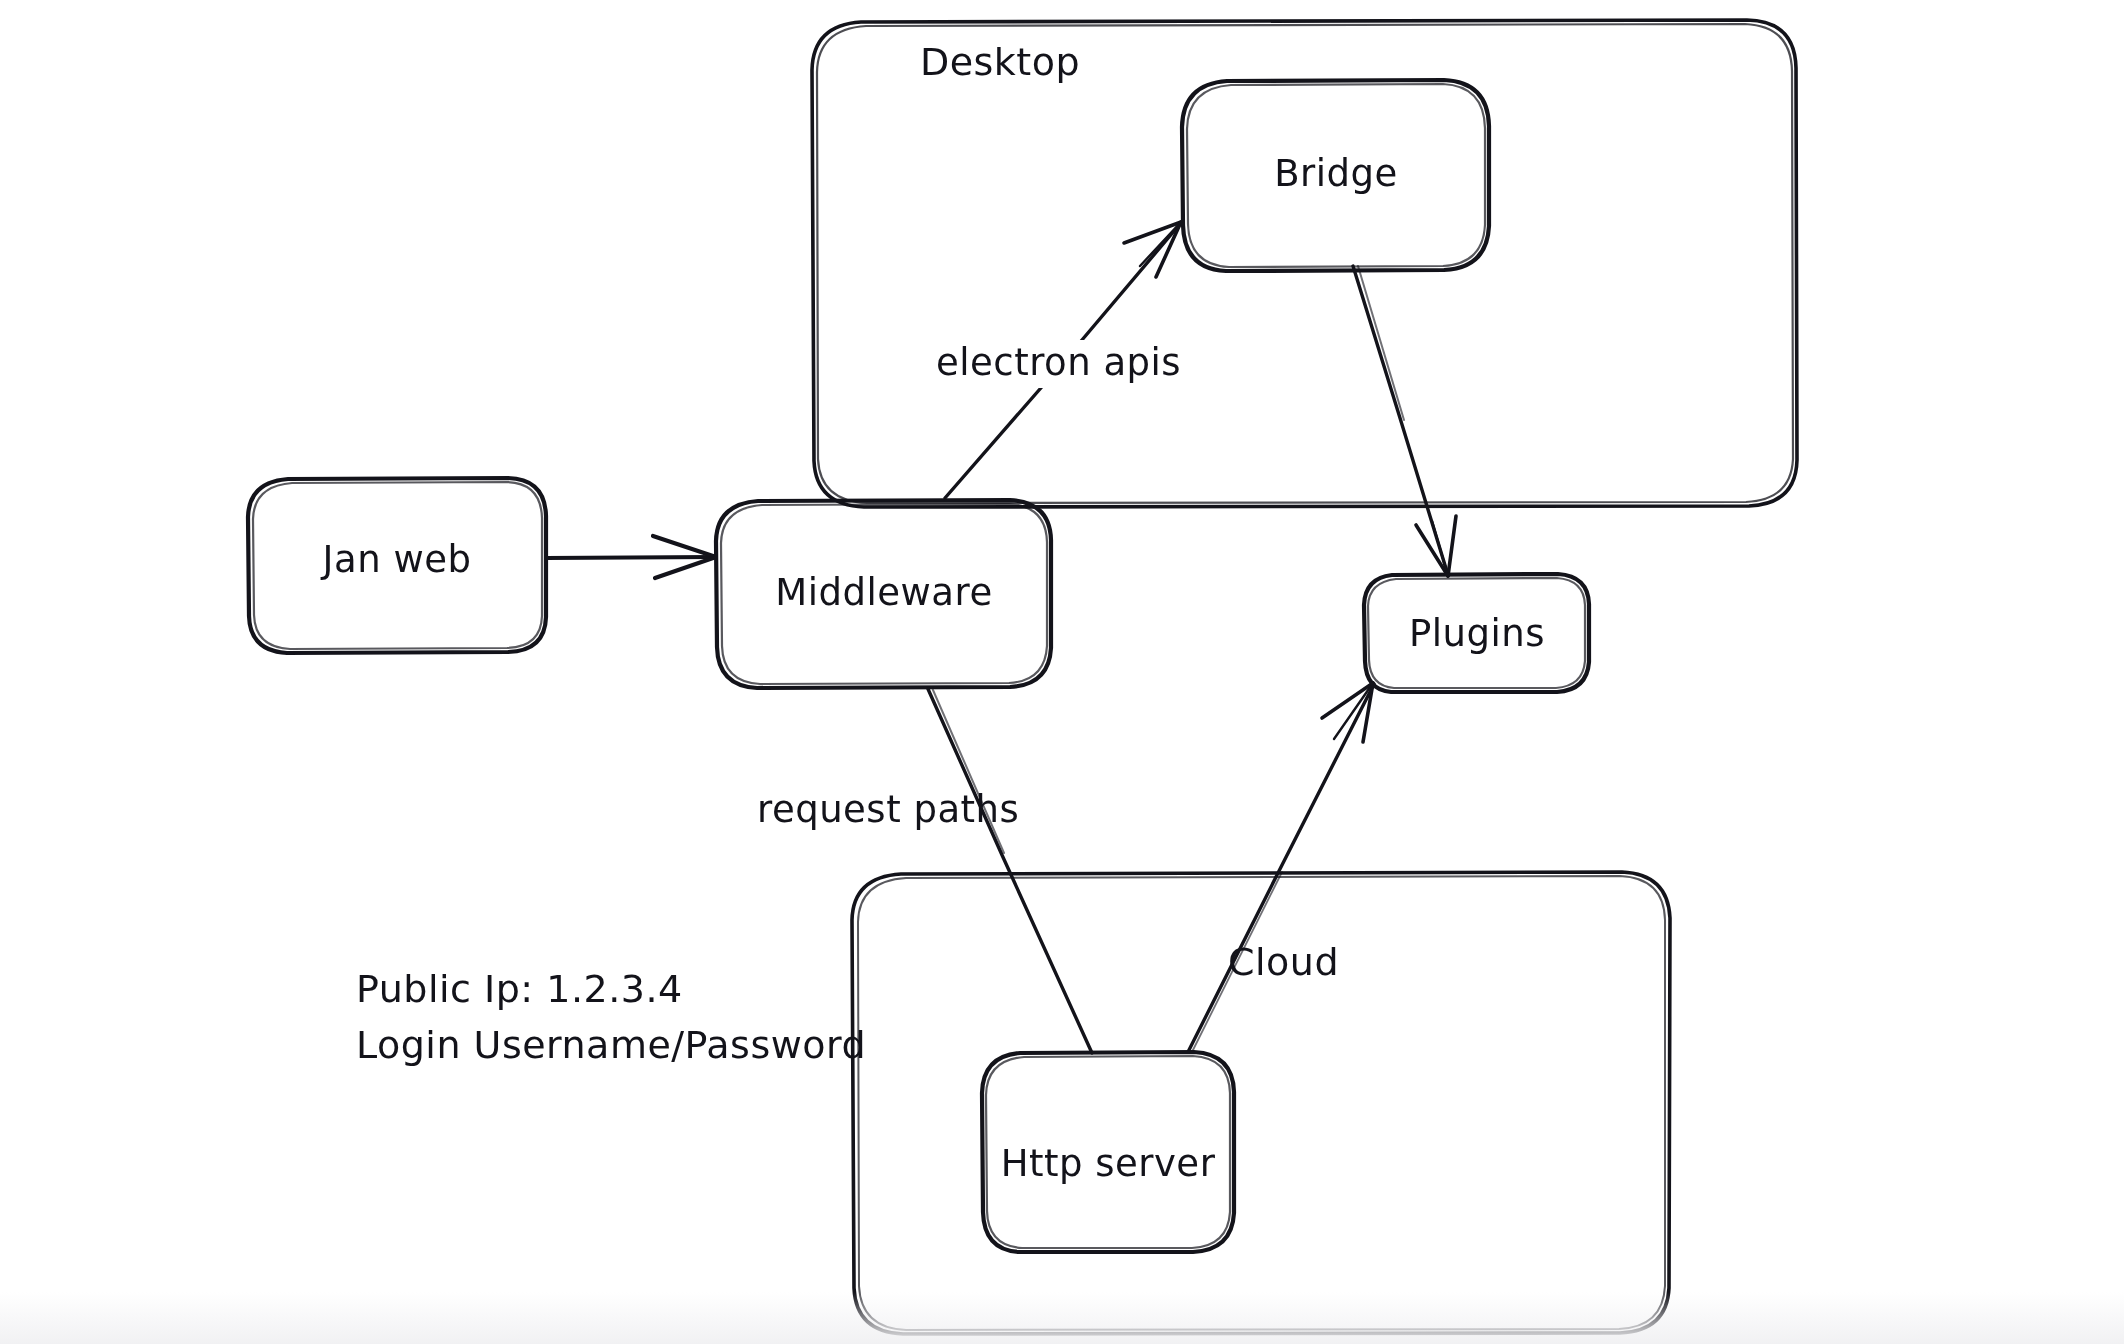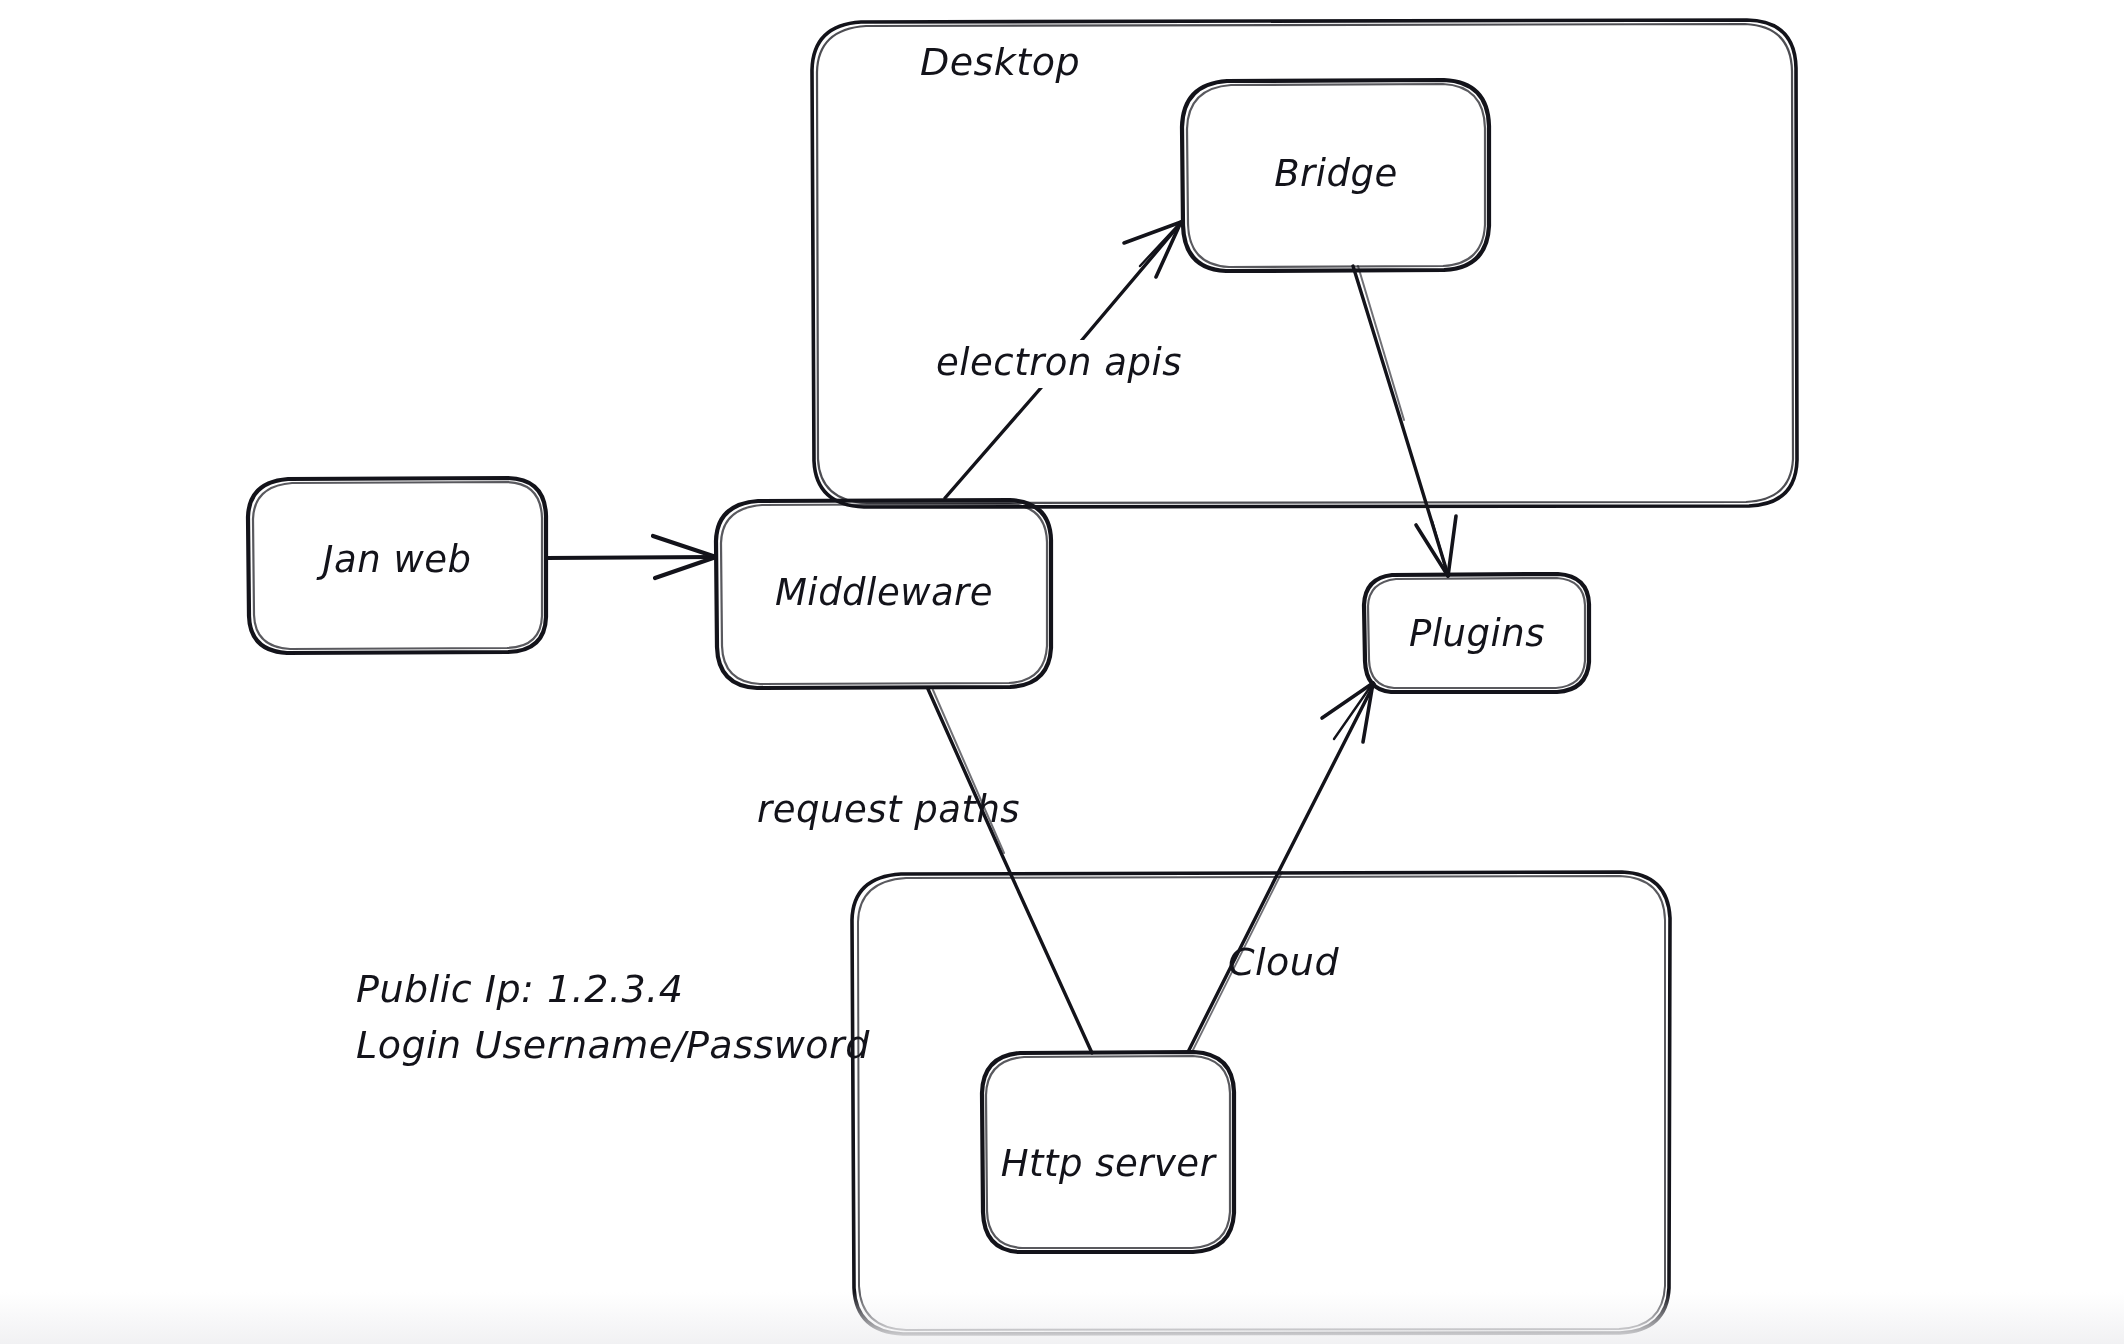--- a/index.html
+++ b/index.html
@@ -11,21 +11,20 @@
     width: 2124px;
     height: 1344px;
     overflow: hidden;
     font-family: "DejaVu Sans", sans-serif;
   }
   #canvas {
     position: relative;
     width: 2124px;
     height: 1344px;
     background: #ffffff;
-    font-style: italic;
   }
   #bottom-fade {
     position: absolute;
     left: 0;
     bottom: 0;
     width: 2124px;
     height: 52px;
     background: linear-gradient(to bottom, rgba(255,255,255,0) 0%, rgba(241,241,243,1) 100%);
     pointer-events: none;
   }

